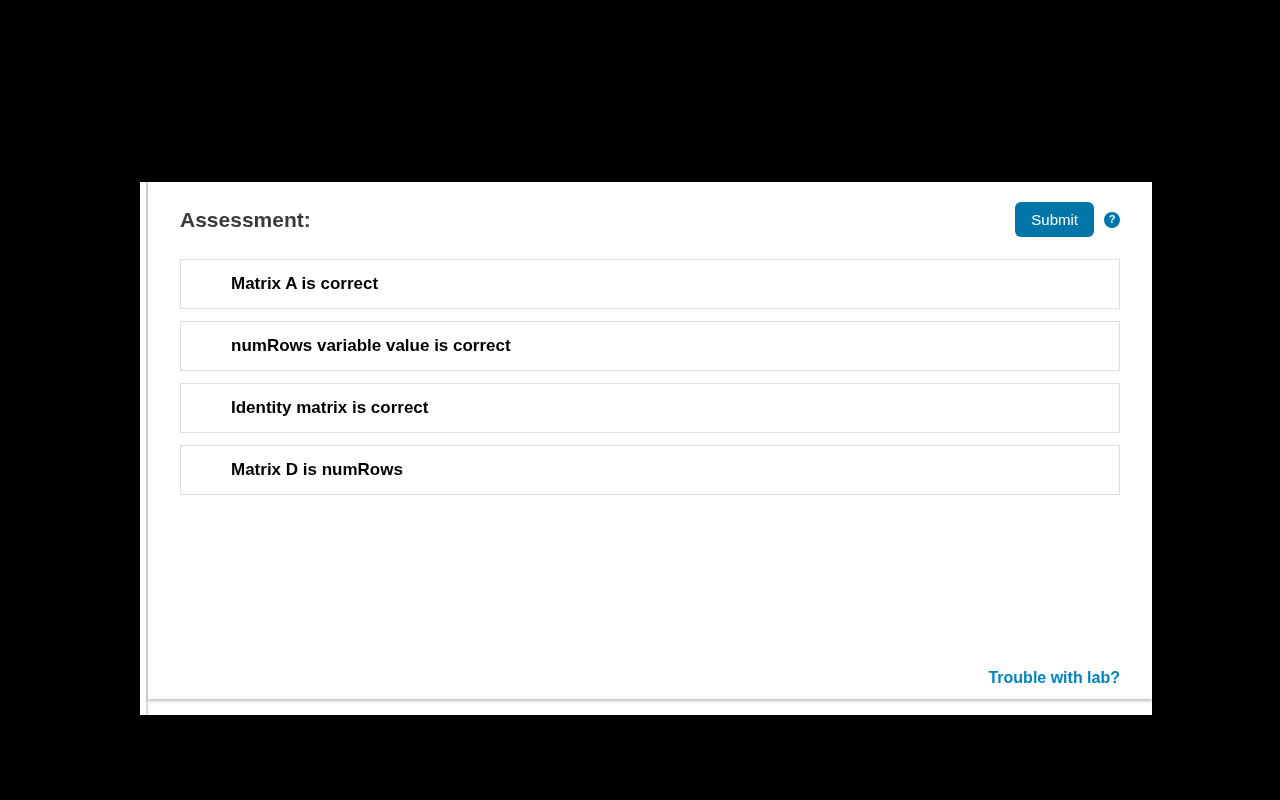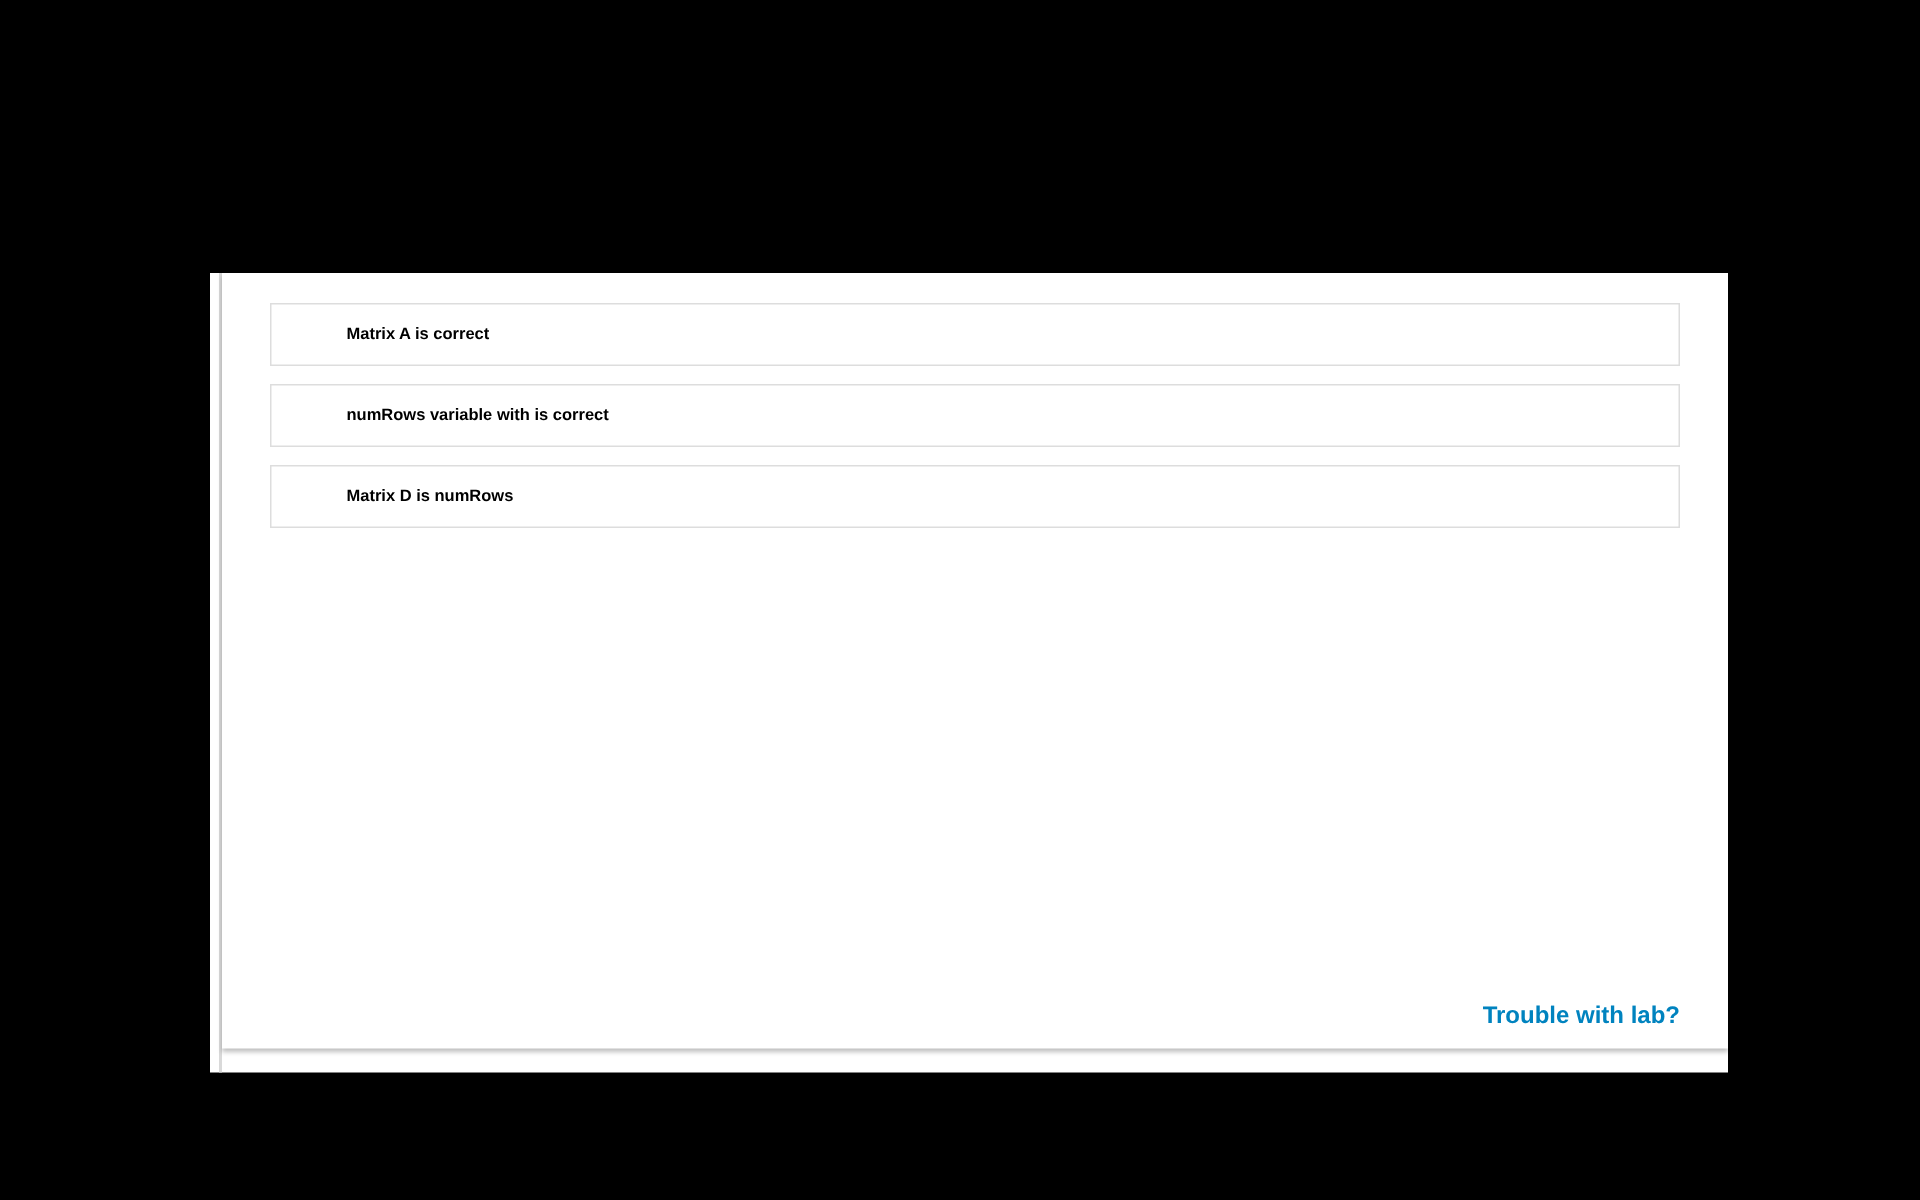--- a/index.html
+++ b/index.html
@@ -79,21 +79,21 @@
   }
   .items {
     display: flex;
     flex-direction: column;
     gap: 12px;
     flex: 1;
   }
   .item {
     border: 1px solid #dddddd;
     padding: 14px 16px 14px 50px;
-    font-size: 11px;
+    font-size: 17px;
     font-weight: 700;
     color: #000;
   }
   .footer-row {
     display: flex;
     justify-content: flex-end;
     padding-top: 10px;
   }
   .trouble-link {
     color: #0083bf;
@@ -103,27 +103,37 @@
     cursor: pointer;
   }
 </style>
 </head>
 <body>
 
 <div class="outer-frame">
   <div class="left-rule"></div>
   <div class="panel">
 
+    <div class="header-row">
+      <div class="title">Assessment:</div>
+      <div class="header-actions">
+        <button class="submit-btn">Submit</button>
+        <span class="help-icon">?</span>
+      </div>
+    </div>
 
     <div class="items">
       <div class="item">
         <span>Matrix A is correct</span>
       </div>
       <div class="item">
-        <span>numRows variable with is correct</span>
+        <span>numRows variable value is correct</span>
+      </div>
+      <div class="item">
+        <span>Identity matrix is correct</span>
       </div>
       <div class="item">
         <span>Matrix D is numRows</span>
       </div>
     </div>
 
     <div class="footer-row">
       <a class="trouble-link">Trouble with lab?</a>
     </div>
 

